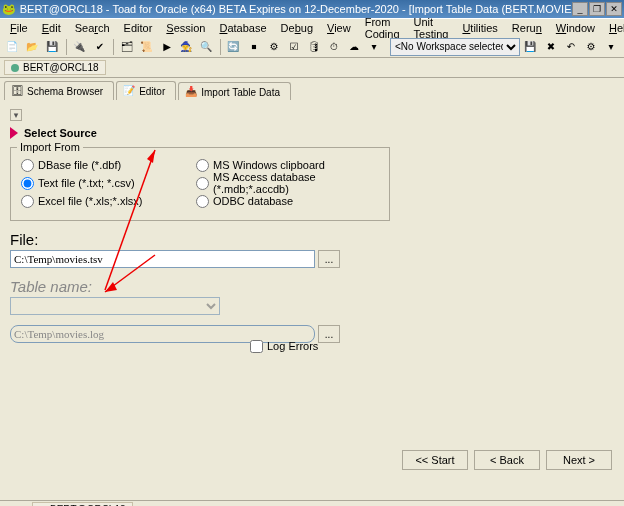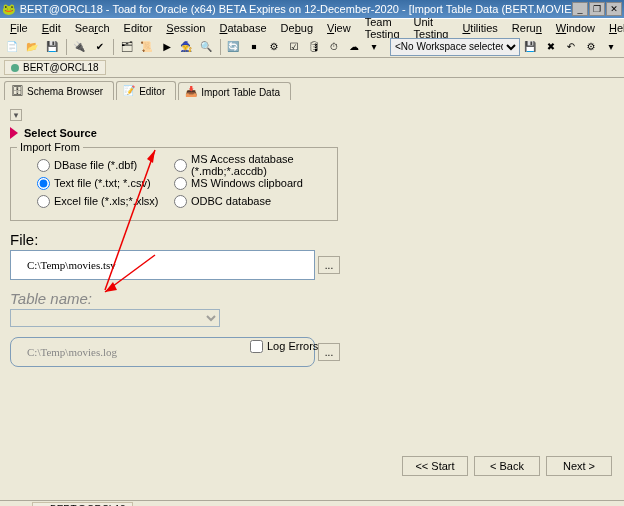--- a/index.html
+++ b/index.html
@@ -20,35 +20,35 @@
 .subbar-label { background: #f0ede0; border: 1px solid #c8c0a8; padding: 1px 6px; display: inline-flex; align-items: center; gap: 4px; }
 .dot { width: 8px; height: 8px; background: #5a8; border-radius: 50%; display: inline-block; }
 .tabs { background: #ece9d8; height: 22px; display: flex; align-items: flex-end; padding: 0 4px; gap: 2px; }
 .tab { background: #ece9d8; border: 1px solid #aca899; border-bottom: none; padding: 3px 10px 3px 6px; display: flex; align-items: center; gap: 4px; font-size: 10px; cursor: pointer; border-radius: 3px 3px 0 0; }
 .tab.active { background: #ece9d8; position: relative; top: 1px; }
 .tab-icon { width: 12px; height: 12px; display: inline-block; }
 .content { background: #ece9d8; flex: 1; padding: 8px 10px; position: relative; height: 400px; }
 .expand-toggle { width: 12px; height: 12px; border: 1px solid #aca899; display: inline-flex; align-items: center; justify-content: center; font-size: 9px; color: #555; cursor: pointer; margin-bottom: 6px; }
 .wizard-title { display: flex; align-items: center; gap: 6px; font-weight: bold; margin-bottom: 8px; }
 .wiz-arrow { width: 0; height: 0; border-top: 6px solid transparent; border-bottom: 6px solid transparent; border-left: 8px solid #d6005a; }
-.groupbox { border: 1px solid #aca899; padding: 8px 26px 10px; margin-bottom: 10px; position: relative; width: 328px; }
+.groupbox { border: 1px solid #aca899; padding: 8px 10px 10px; margin-bottom: 10px; position: relative; width: 380px; }
 .groupbox-title { position: absolute; top: -7px; left: 6px; background: #ece9d8; padding: 0 3px; font-size: 11px; }
 .radio-row { display: flex; align-items: center; gap: 4px; height: 18px; }
 .radio-cols { display: flex; }
 .radio-col { width: 175px; }
 .label-txt { font-size: 11px; }
 .field-label { font-size: 15px; margin-bottom: 2px; display: block; }
 .field-row { display: flex; align-items: center; gap: 3px; }
-.field-row input[type=text] { flex: 1; height: 30px; border: 1px solid #7f9db9; padding: 1px 16px; font-size: 11px; font-family: Tahoma; }
+.field-row input[type=text] { flex: 1; height: 18px; border: 1px solid #7f9db9; padding: 1px 3px; font-size: 11px; font-family: Tahoma; }
 .field-row input[disabled] { background: #ece9d8; color: #888; }
 .browse-btn { width: 22px; height: 18px; border: 1px solid #aca899; background: #ece9d8; cursor: pointer; font-size: 10px; display: flex; align-items: center; justify-content: center; }
 .combo { width: 210px; height: 18px; border: 1px solid #7f9db9; background: #ece9d8; font-size: 11px; }
 .section { margin-bottom: 10px; width: 330px; }
 .chk-row { display: flex; align-items: flex-start; gap: 4px; position: absolute; left: 250px; top: 240px; }
-.nav-btns { position: absolute; right: 12px; bottom: 24px; display: flex; gap: 6px; }
+.nav-btns { position: absolute; right: 12px; bottom: 30px; display: flex; gap: 6px; }
 .nav-btn { width: 66px; height: 20px; border: 1px solid #aca899; background: #ece9d8; font-size: 11px; cursor: pointer; }
 .footer-tabs { background: #ece9d8; border-top: 1px solid #aca899; height: 18px; display: flex; align-items: center; padding: 0 4px; font-size: 10px; }
 .footer-tab { background: #f0ede0; border: 1px solid #c8c0a8; padding: 1px 6px; display: inline-flex; align-items: center; gap: 3px; }
 .disabled { color: #888; font-style: italic; }
 .red-arrow { position: absolute; pointer-events: none; }
 input[type=radio], input[type=checkbox] { margin: 0; }
 </style>
 </head>
 <body>
 
@@ -64,21 +64,21 @@
 
 <div class="menubar">
   <span class="menu-item"><u>F</u><span></span>ile</span>
   <span class="menu-item"><u>E</u>dit</span>
   <span class="menu-item">Sea<u>r</u>ch</span>
   <span class="menu-item">Editor</span>
   <span class="menu-item"><u>S</u>ession</span>
   <span class="menu-item"><u>D</u>atabase</span>
   <span class="menu-item">De<u>b</u>ug</span>
   <span class="menu-item"><u>V</u>iew</span>
-  <span class="menu-item">Team Testing</span>
+  <span class="menu-item">From Coding</span>
   <span class="menu-item">Unit Testing</span>
   <span class="menu-item"><u>U</u>tilities</span>
   <span class="menu-item">Reru<u>n</u></span>
   <span class="menu-item"><u>W</u>indow</span>
   <span class="menu-item"><u>H</u>elp</span>
   <span style="margin-left:auto"></span>
 
 </div>
 
 <div class="toolbar1">
@@ -158,25 +158,25 @@
             <span class="label-txt">Text file (*.txt; *.csv)</span>
           </div>
         <div class="radio-row">
             <input type="radio" name="src" style="">
             <span class="label-txt">Excel file (*.xls;*.xlsx)</span>
           </div>
       </div>
       <div class="radio-col">
         <div class="radio-row">
             <input type="radio" name="src" style="">
+            <span class="label-txt">MS Windows clipboard</span>
+          </div>
+        <div class="radio-row">
+            <input type="radio" name="src" style="">
             <span class="label-txt">MS Access database (*.mdb;*.accdb)</span>
-          </div>
-        <div class="radio-row">
-            <input type="radio" name="src" style="">
-            <span class="label-txt">MS Windows clipboard</span>
           </div>
         <div class="radio-row">
             <input type="radio" name="src" style="">
             <span class="label-txt">ODBC database</span>
           </div>
       </div>
     </div>
   </div>
 
   <div class="section">

